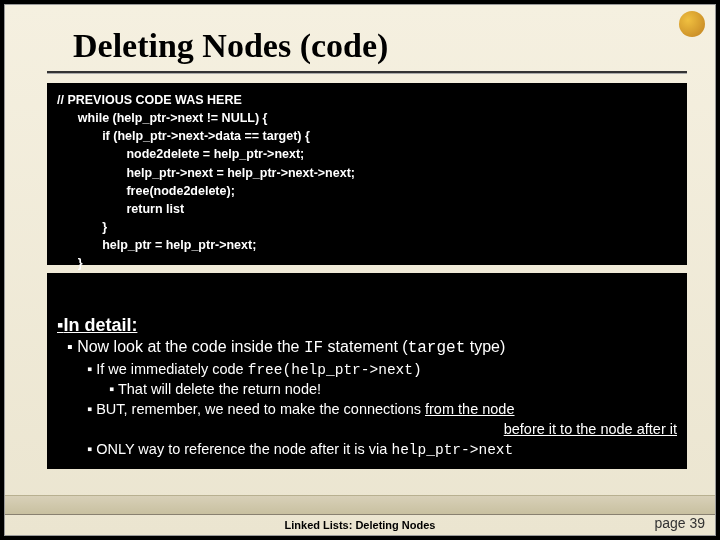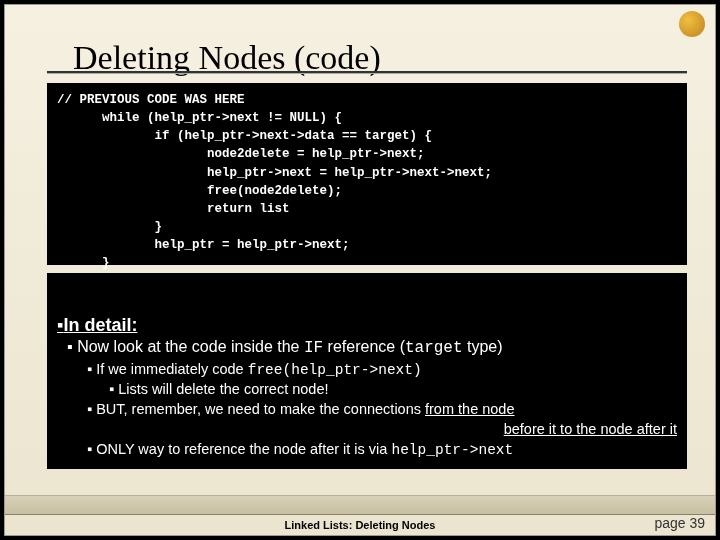--- a/index.html
+++ b/index.html
@@ -28,42 +28,41 @@
     height: 26px;
     border-radius: 50%;
     background: radial-gradient(circle at 35% 35%, #f0c040, #c08020);
   }
   .title {
     position: absolute;
     top: 22px;
     left: 68px;
     font-family: "Times New Roman", serif;
     font-size: 34px;
-    font-weight: normal;
+    font-weight: bold;
     color: #000;
-    margin-top: 12px;
   }
   .title-underline {
     position: absolute;
     top: 66px;
     left: 42px;
     width: 640px;
     height: 2px;
     background: #333;
     box-shadow: 0 1px 0 #aaa;
   }
   .code-box {
     position: absolute;
     top: 78px;
     left: 42px;
     width: 640px;
     height: 182px;
     background: #000;
     color: #fff;
-    font-family: Liberation Mono, monospace;
+    font-family: Liberation Sans, sans-serif;
     font-size: 12.5px;
     font-weight: bold;
     padding: 8px 10px;
     line-height: 1.45;
     white-space: pre;
   }
   .detail-box {
     position: absolute;
     top: 268px;
     left: 42px;
@@ -150,29 +149,29 @@
                     free(node2delete);
                     return list
              }
              help_ptr = help_ptr-&gt;next;
       }</div>
 
   <div class="detail-box">
     <div class="detail-heading"><span class="sq">▪</span><span>In detail:</span></div>
 
     <div class="bullet-l1">
-      <span class="sq">▪ </span><span>Now look at the code inside the </span><span class="mono">IF</span><span> reference (</span><span class="mono">target</span><span> type)</span>
+      <span class="sq">▪ </span><span>Now look at the code inside the </span><span class="mono">IF</span><span> statement (</span><span class="mono">target</span><span> type)</span>
     </div>
 
     <div class="bullet-l2">
       <span class="sq">▪ </span><span>If we immediately code </span><span class="mono">free(help_ptr-&gt;next)</span>
     </div>
 
     <div class="bullet-l3">
-      <span class="sq">▪ </span><span>Lists will delete the correct node!</span>
+      <span class="sq">▪ </span><span>That will delete the return node!</span>
     </div>
 
     <div class="bullet-l2">
       <span class="sq">▪ </span><span>BUT, remember, we need to make the connections </span><span class="u">from the node</span>
     </div>
     <div class="bullet-l2 cont">
       <span class="u">before it to the node after it</span>
     </div>
 
     <div class="bullet-l2">

